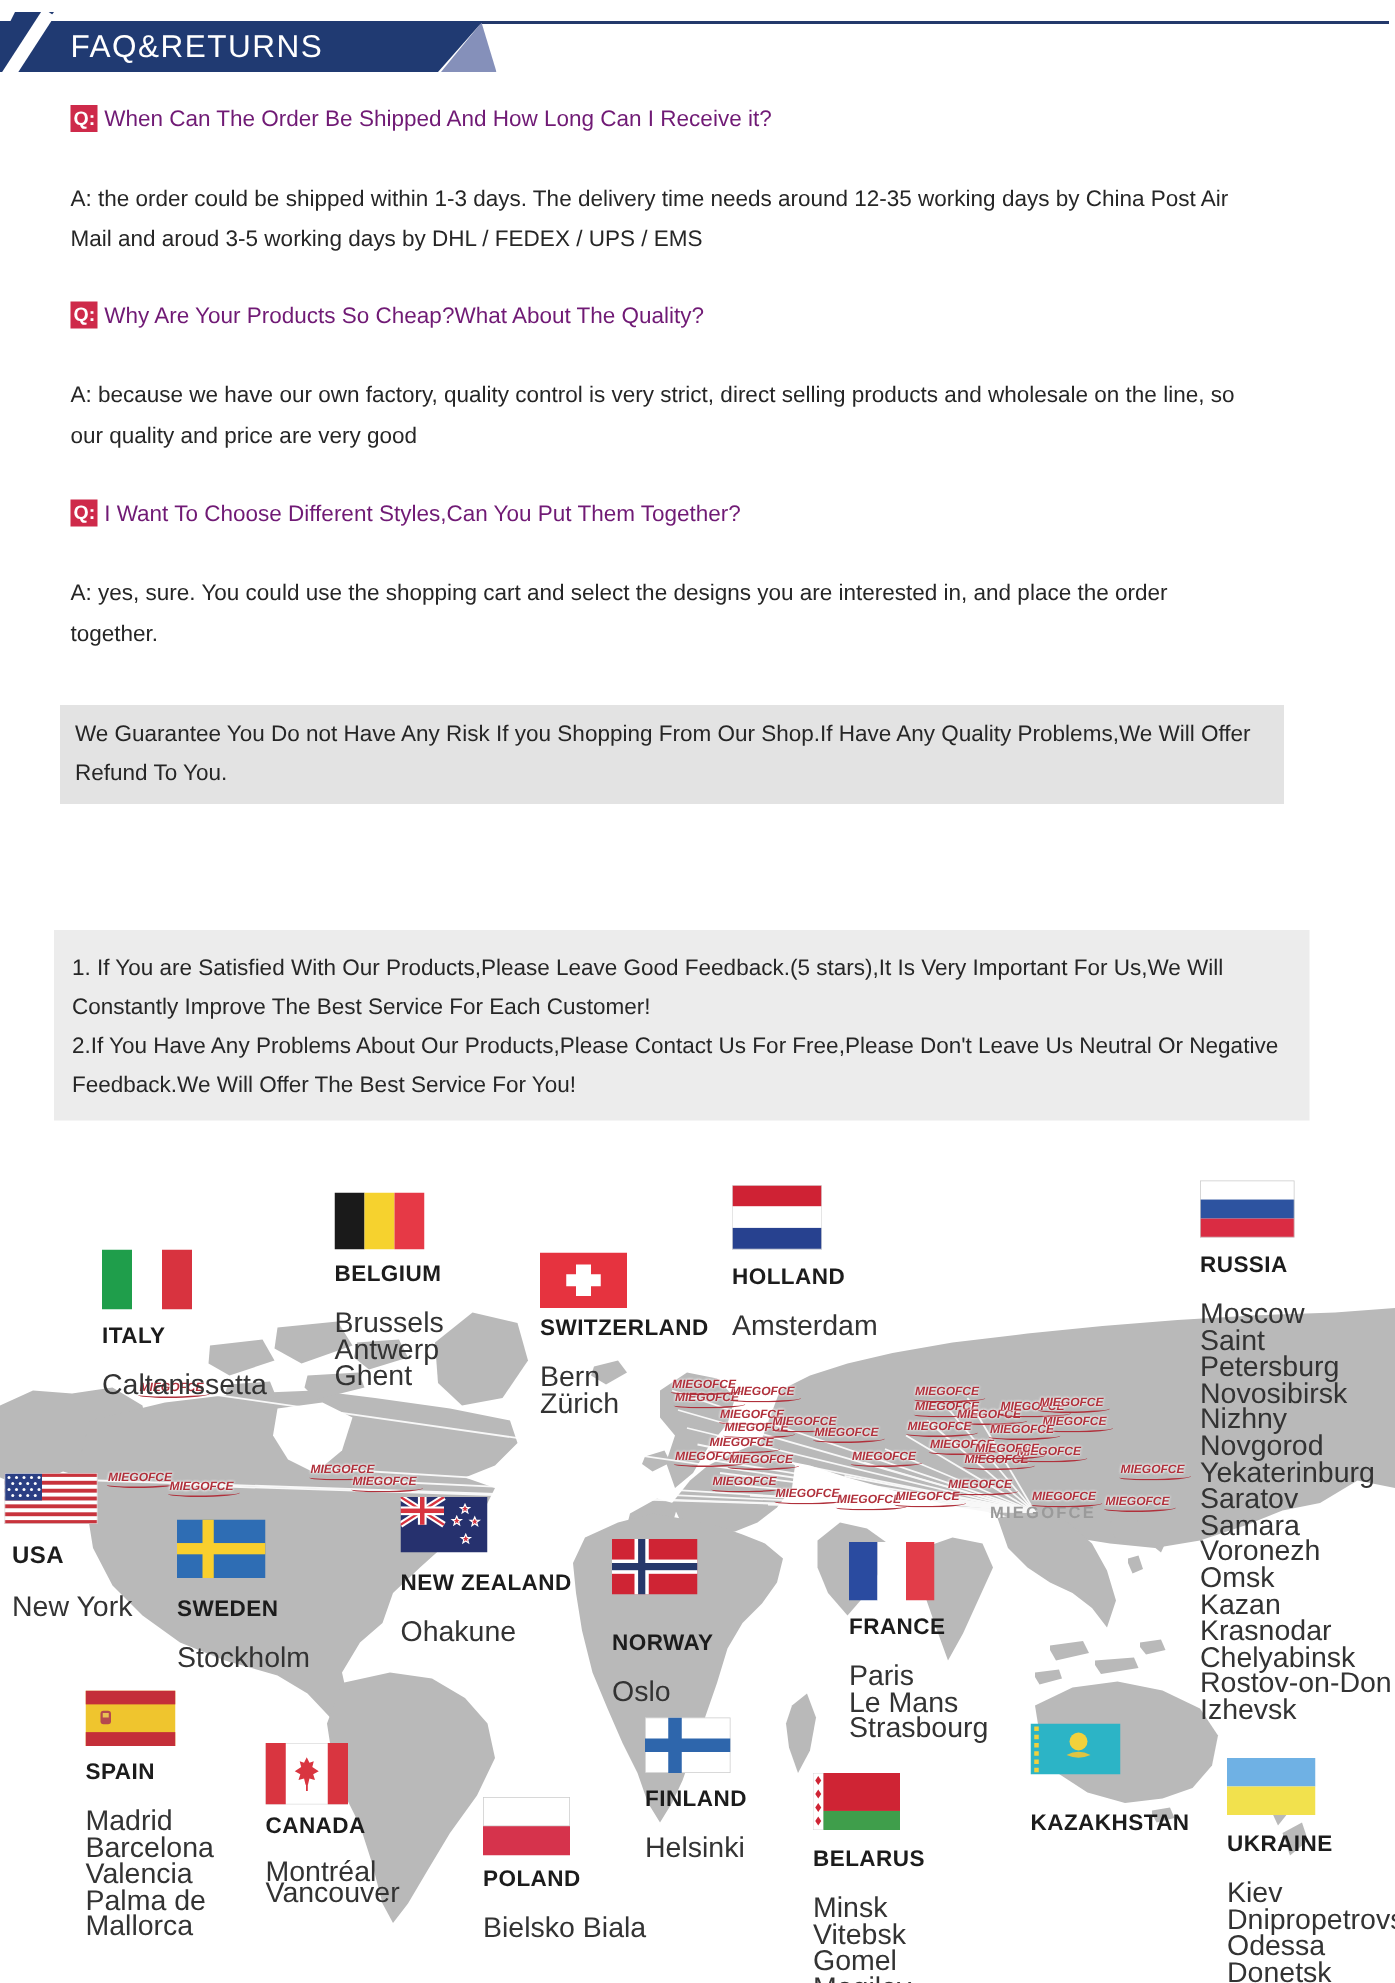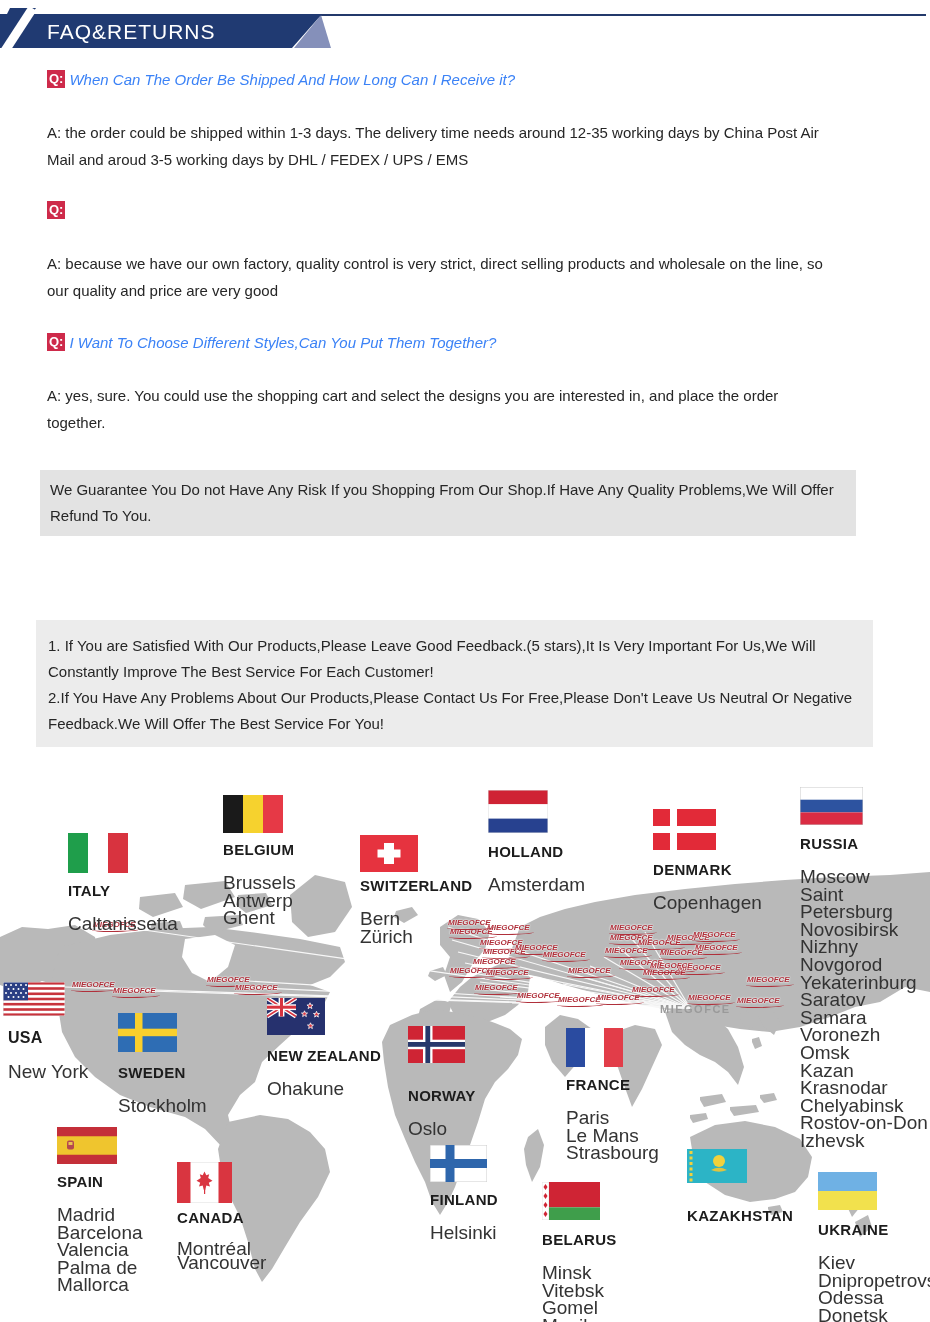--- a/index.html
+++ b/index.html
@@ -17,21 +17,21 @@
                clip-path:polygon(10px 0,36px 0,30px 8px,6px 8px);}
   .banner .slash{position:absolute;left:14px;top:-4px;width:9px;height:52px;background:#fff;
                  transform:rotate(33deg);}
   .banner .btxt{position:absolute;left:47px;top:12px;font-size:21px;letter-spacing:1px;
                 color:#fff;font-weight:400;}
 
   
   .qrow{position:absolute;left:47px;display:flex;align-items:center;gap:4px;white-space:nowrap;}
   .qbadge{display:inline-block;background:#ce2a4a;color:#fff;font-weight:bold;
           font-size:13px;line-height:16px;padding:1px 2px;}
-  .qtext{font-size:15px;color:#3b82f6;font-style:italic;}
+  .qtext{font-size:15px;color:#701a75;}
   .arow{position:absolute;left:47px;width:792px;font-size:15px;line-height:26.5px;color:#262626;}
   .graybox{position:absolute;left:40px;top:470px;width:796px;background:#e3e3e3;
            padding:7px 10px;font-size:15px;line-height:26px;color:#262626;}
   .fbbox{position:absolute;left:36px;top:620px;width:812px;height:101px;background:#ececec;
          padding:13px 13px 13px 12px;font-size:15px;line-height:26px;color:#262626;}
 
   
   .map{position:absolute;left:0;top:777px;width:930px;height:545px;}
   .map svg.world{position:absolute;left:0;top:0;}
   .hub{position:absolute;left:660px;top:226px;font-size:11px;color:#9a9a9a;
@@ -62,20 +62,21 @@
   </div>
 
   <div class="qrow" style="top:70px">
     <span class="qbadge">Q:</span>
     <span class="qtext">When Can The Order Be Shipped And How Long Can I Receive it?</span>
   </div>
   <div class="arow" style="top:120px">A: the order could be shipped within 1-3 days. The delivery time needs around 12-35 working days by China Post Air Mail and aroud 3-5 working days by DHL / FEDEX / UPS / EMS</div>
 
   <div class="qrow" style="top:201px">
     <span class="qbadge">Q:</span>
+    <span class="qtext">Why Are Your Products So Cheap?What About The Quality?</span>
   </div>
   <div class="arow" style="top:251px">A: because we have our own factory, quality control is very strict, direct selling products and wholesale on the line, so our quality and price are very good</div>
 
   <div class="qrow" style="top:333px">
     <span class="qbadge">Q:</span>
     <span class="qtext">I Want To Choose Different Styles,Can You Put Them Together?</span>
   </div>
   <div class="arow" style="top:383px">A: yes, sure. You could use the shopping cart and select the designs you are interested in, and place the order together.</div>
 
   <div class="graybox">We Guarantee You Do not Have Any Risk If you Shopping From Our Shop.If Have Any Quality Problems,We Will Offer Refund To You.</div>
@@ -255,31 +256,20 @@
           <rect y="14.3" width="60" height="14.3" fill="#fff"></rect>
           <rect y="28.6" width="60" height="14.4" fill="#27418f"></rect>
         <rect width="60" height="43" fill="none" stroke="#ddd" stroke-width="1"></rect>
       </svg>
       <div class="cname" style="margin-top:10px">HOLLAND</div>
       <div class="cities">
           <div class="city">Amsterdam</div>
         </div>
     </div>
 
-    <div class="country" style="left:653px;top:32px">
-      <svg class="flag" width="63" height="41" viewBox="0 0 63 41">
-        <rect width="63" height="41" fill="#e22a38"></rect>
-          <rect x="17" width="7" height="41" fill="#fff"></rect>
-          <rect y="17" width="63" height="7" fill="#fff"></rect>
-      </svg>
-      <div class="cname" style="margin-top:11px">DENMARK</div>
-      <div class="cities">
-          <div class="city">Copenhagen</div>
-        </div>
-    </div>
 
     <div class="country" style="left:800px;top:10px">
       <svg class="flag" width="63" height="38" viewBox="0 0 63 38">
         <rect width="63" height="12.7" fill="#fff"></rect>
           <rect y="12.7" width="63" height="12.7" fill="#2d53a0"></rect>
           <rect y="25.4" width="63" height="12.6" fill="#da2c43"></rect>
         <rect width="63" height="38" fill="none" stroke="#c9c9c9" stroke-width="1"></rect>
       </svg>
       <div class="cname" style="margin-top:10px">RUSSIA</div>
       <div class="cities">
@@ -433,20 +423,30 @@
         <path fill="#d93540" d="M27.5,9.5 L29.3,13.2 32.2,12.2 31.2,16 35.5,18.8 31.8,20.8 33,24.6 29.3,23.6 28.3,27.8 26.7,27.8 25.7,23.6 22,24.6 23.2,20.8 19.5,18.8 23.8,16 22.8,12.2 25.7,13.2 Z"></path>
         <rect x="27" y="27" width="1.2" height="5" fill="#d93540"></rect>
       </svg>
       <div class="cname" style="margin-top:6px">CANADA</div>
       <div class="cities" style="line-height:14px">
           <div class="city">Montréal</div>
           <div class="city">Vancouver</div>
         </div>
     </div>
 
+    <div class="country" style="left:322px;top:421px">
+      <svg class="flag" width="58" height="39" viewBox="0 0 58 39">
+        <rect width="58" height="19.5" fill="#fff" stroke="#ccc" stroke-width="1"></rect>
+          <rect y="19.5" width="58" height="19.5" fill="#d6334c"></rect>
+      </svg>
+      <div class="cname" style="margin-top:7px">POLAND</div>
+      <div class="cities">
+          <div class="city">Bielsko Biala</div>
+        </div>
+    </div>
 
     <div class="country" style="left:430px;top:368px">
       <svg class="flag" width="57" height="37" viewBox="0 0 57 37">
         <rect width="57" height="37" fill="#fff" stroke="#ccc" stroke-width="1"></rect>
         <rect x="15.5" width="9" height="37" fill="#2e66ac"></rect>
           <rect y="14" width="57" height="9" fill="#2e66ac"></rect>
       </svg>
       <div class="cname" style="margin-top:9px">FINLAND</div>
       <div class="cities">
           <div class="city">Helsinki</div>

